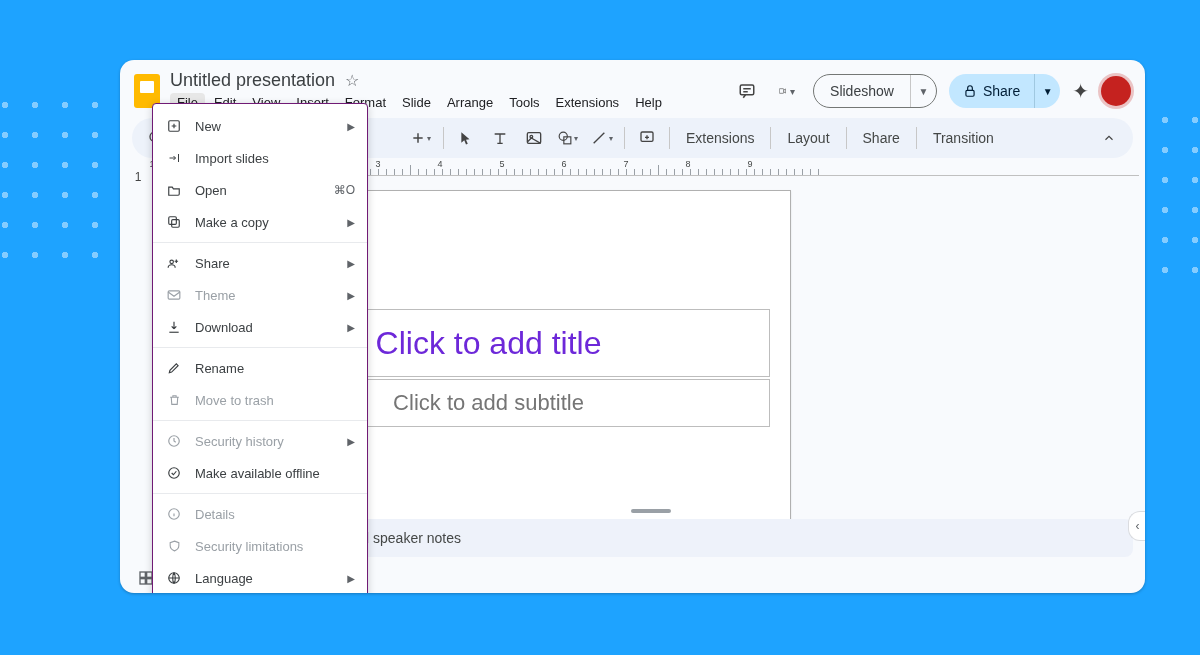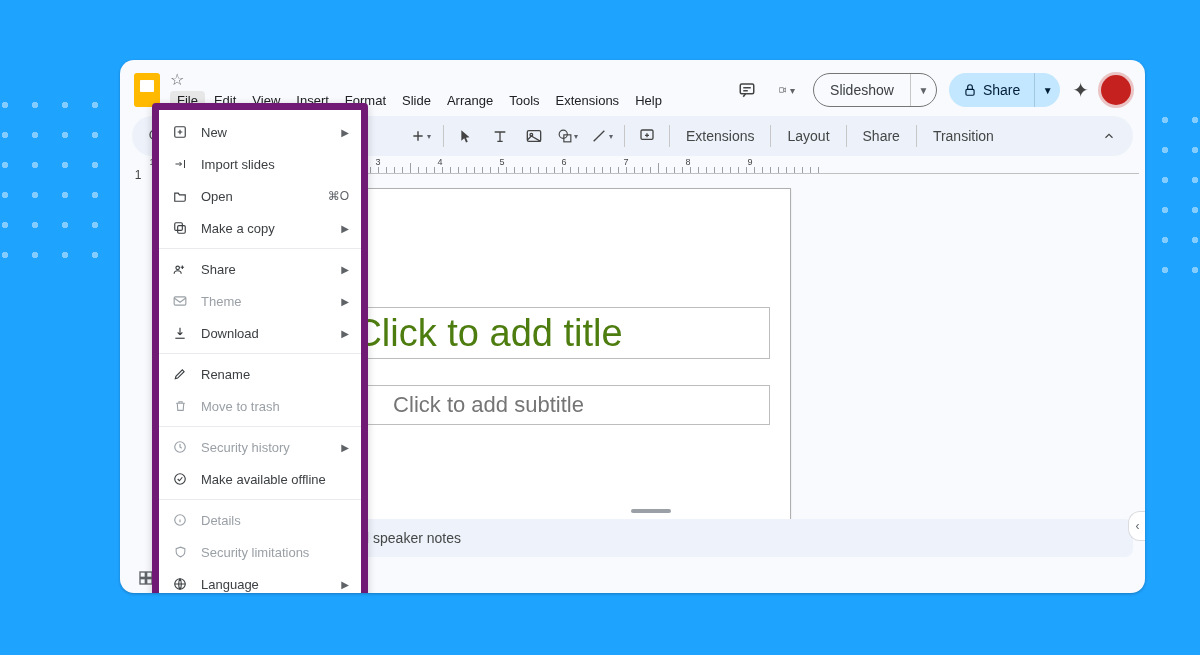--- a/index.html
+++ b/index.html
@@ -118,39 +118,39 @@
   .slide {
     position:absolute; left:30px; top:14px; width:605px; height:360px;
     background:#fff; border:1px solid #b0b0b0; box-shadow:0 1px 2px rgba(0,0,0,.1);
   }
   .slide .titlebox, .slide .subbox {
     position:absolute; left:20px; right:20px;
     border:1px solid #bdbdbd; color:#757575;
     display:flex; align-items:center; justify-content:center;
     font-family:Arial, sans-serif;
   }
-  .slide .titlebox { top:118px; height:52px; font-size:38px; color:#4d7c0f;}
-  .slide .subbox   { top:196px; height:40px; font-size:22px;}
+  .slide .titlebox { top:118px; height:68px; font-size:32px; color:#6d28d9;}
+  .slide .subbox   { top:188px; height:48px; font-size:22px;}
   .stage .dragbar { position:absolute; bottom:6px; left:50%; transform:translateX(-50%); width:40px; height:4px; border-radius:2px; background:#9aa0a6;}
 
   .speaker {
     margin:0 12px 6px 160px;
     height:38px; background:#eef2fa; border-radius:8px;
     display:flex; align-items:center; padding:0 16px;
     font-size:14px; color:#444746;
   }
   .bottombar { height:30px; display:flex; align-items:center; padding:0 18px; gap:18px; color:#5f6368;}
   .bottombar .grow { flex:1;}
 
   
   .menu {
     position:absolute;
     top:43px; left:32px;
     width:216px;
-    background:#fff; border:7px solid #701a75; border-radius:4px;
+    background:#fff; border:1px solid #701a75; border-radius:4px;
     box-shadow:0 2px 8px rgba(0,0,0,.18);
     font-size:13px; color:#3c4043;
     display:flex; flex-direction:column; padding:6px 0;
     z-index:20;
   }
   .menu-item {
     height:32px; display:flex; align-items:center; padding:0 12px; gap:12px;
   }
   .menu-item.disabled { color:#9aa0a6; }
   .menu-item .ic { width:18px; display:flex; justify-content:center; font-size:14px; color:inherit;}
@@ -169,20 +169,21 @@
 
 <div class="dots dots-left"></div>
 <div class="dots dots-right"></div>
 
 <div class="window">
 
   <div class="titlebar">
     <div class="logo"></div>
     <div class="title-wrap">
       <div class="title-row">
+        <span class="doc-title">Untitled presentation</span>
         <span class="star">☆</span>
       </div>
       <div class="menubar" id="menubar">
           <span class="m-item active">File</span>
           <span class="m-item">Edit</span>
           <span class="m-item">View</span>
           <span class="m-item">Insert</span>
           <span class="m-item">Format</span>
           <span class="m-item">Slide</span>
           <span class="m-item">Arrange</span>

